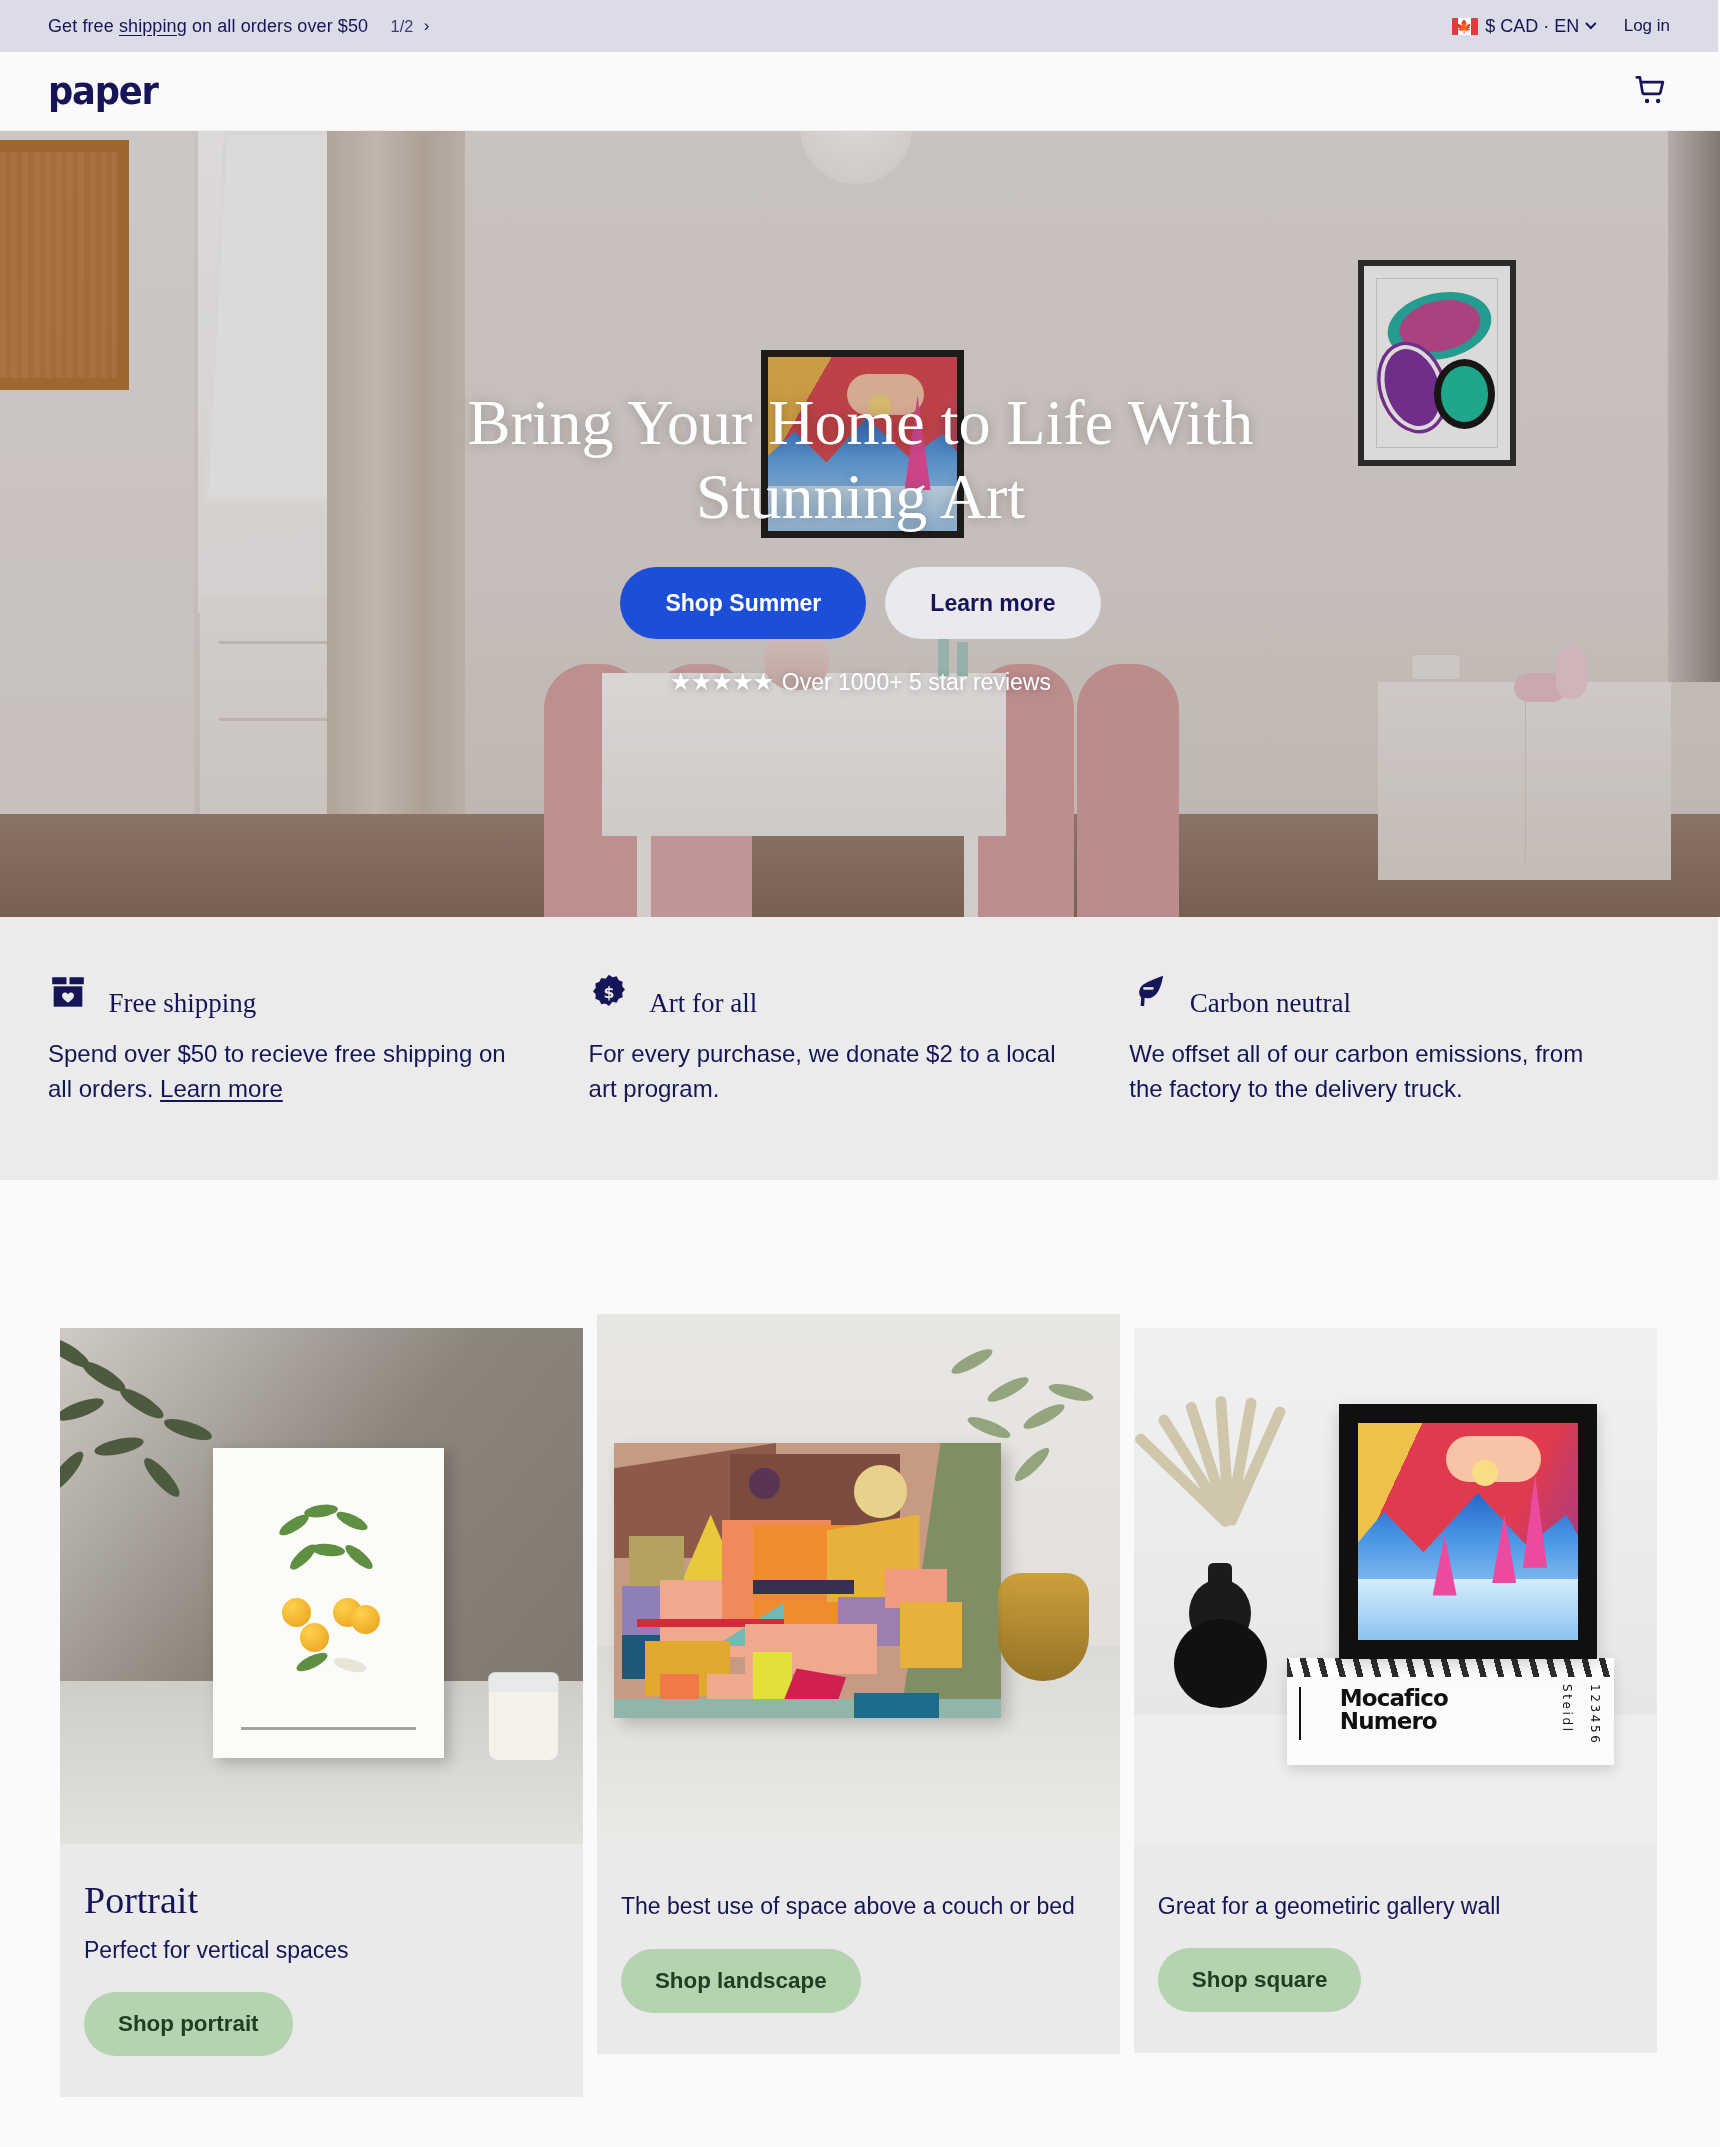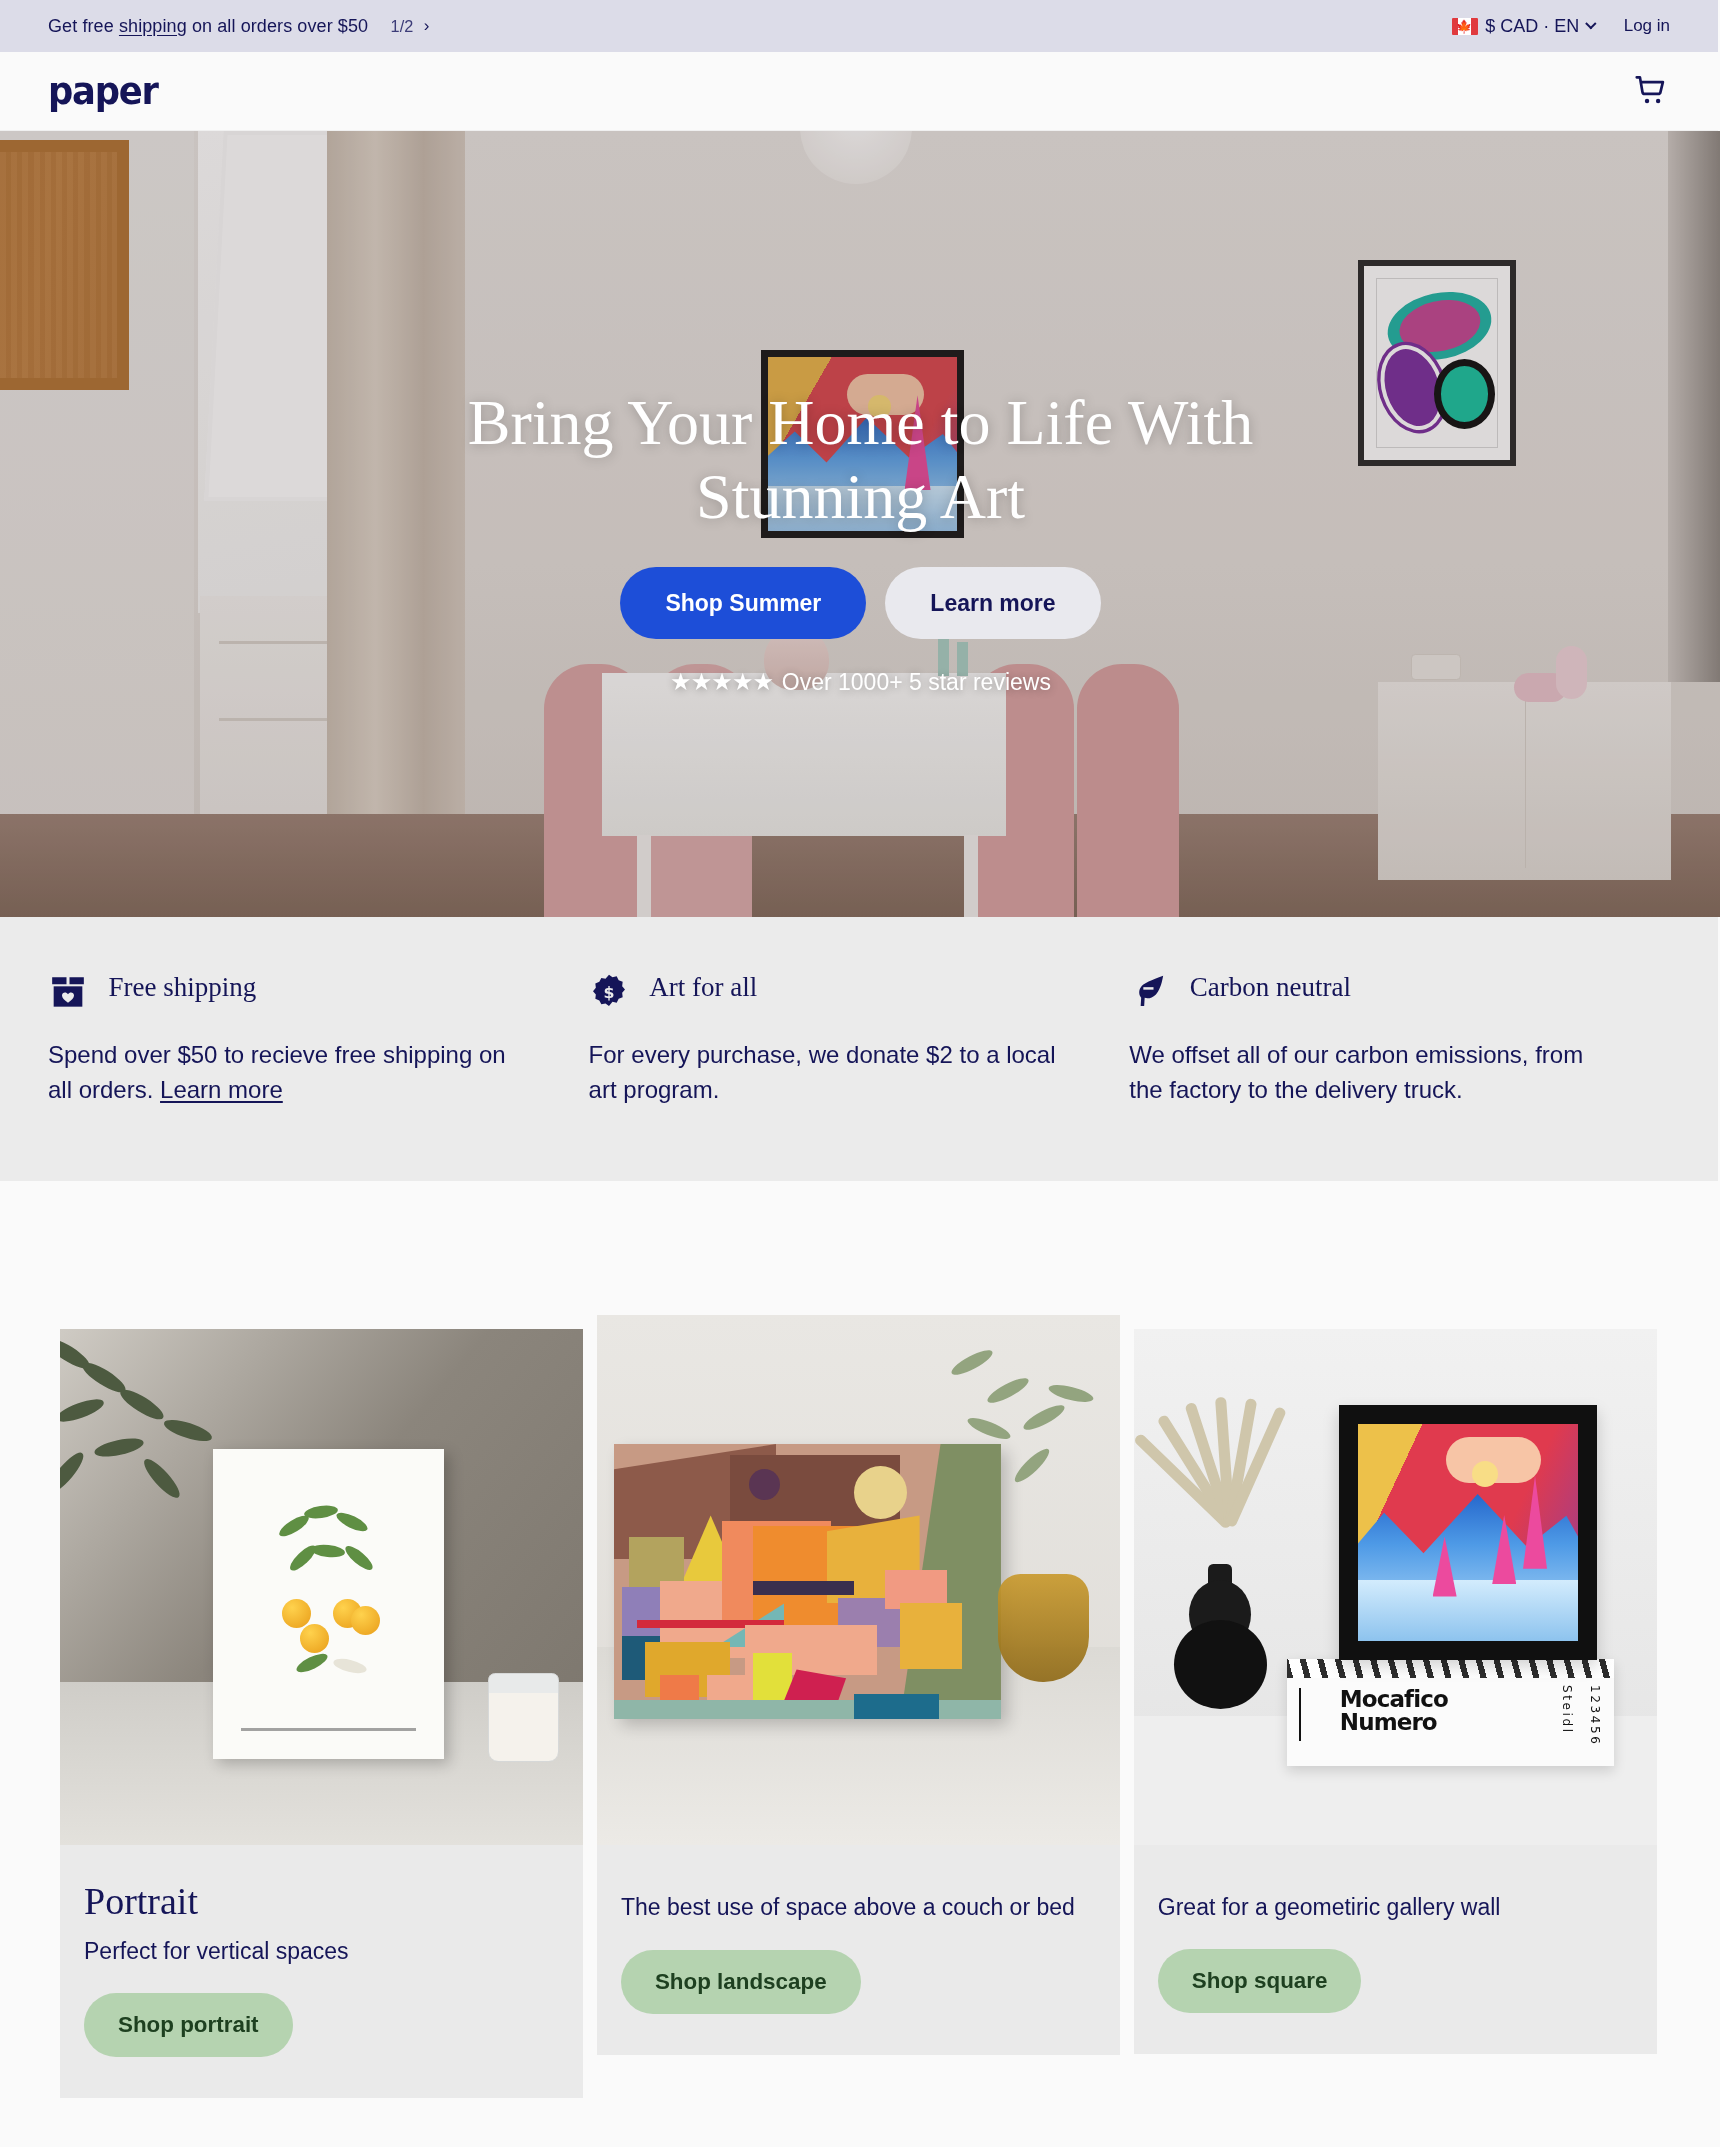--- a/index.html
+++ b/index.html
@@ -155,22 +155,22 @@
   .btn-secondary { background:#e9e9ee; color:#151558; }
   .hero-rating { margin-top:29px; display:flex; align-items:center; gap:8.6px;
          color:#fff; font-size:23px; text-shadow:0 0.9px 8.6px rgba(0,0,0,.3); }
   .stars { letter-spacing:-0.9px; font-size:24px; }
 
   
   .benefits { background:#ebebeb; padding:53px 48px 74px; display:flex; gap:0; }
   .benefit { width:33.33%; padding-right:60px; }
   .benefit-head { display:flex; align-items:flex-start; gap:20.6px; }
   .benefit-icon { width:40px; height:40px; flex:none; color:#151558; margin-top:1.7px; }
-  .benefit-title { font-family:"Liberation Serif", serif; font-size:27px; color:#151558; padding-top:1.7px; }
-  .benefit-body { margin-top:25px; font-size:24px; line-height:1.46; color:#151558; max-width:482px; }
+  .benefit-title { font-family:"Liberation Serif", serif; font-size:27px; color:#151558; padding-top:1.7px;margin-top:16px; }
+  .benefit-body { margin-top:17px; font-size:24px; line-height:1.46; color:#151558; max-width:482px; }
   .benefit-body u { text-decoration:underline; text-underline-offset:3.4px; }
 
   
   .cards { display:flex; gap:13.8px; padding:148px 60px 0; align-items:flex-start; }
   .card { width:calc(33.33% - 9.5px); background:#eaeaea; overflow:hidden; display:flex; flex-direction:column; }
   .card.tall { margin-top:-13.8px; }
   .card-media { width:100%; height:516px; position:relative; overflow:hidden; }
   .card-body { padding:34px 24px 41px; }
   .card-title { font-family:"Liberation Serif", serif; font-size:38px; color:#151558; }
   .card-desc { font-size:23px; line-height:1.42; color:#151558; margin-top:12px; }

